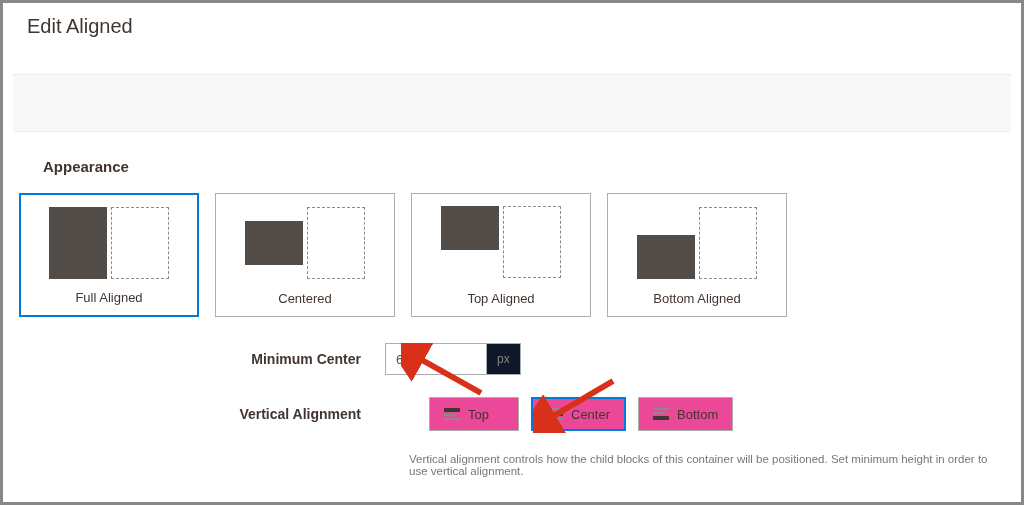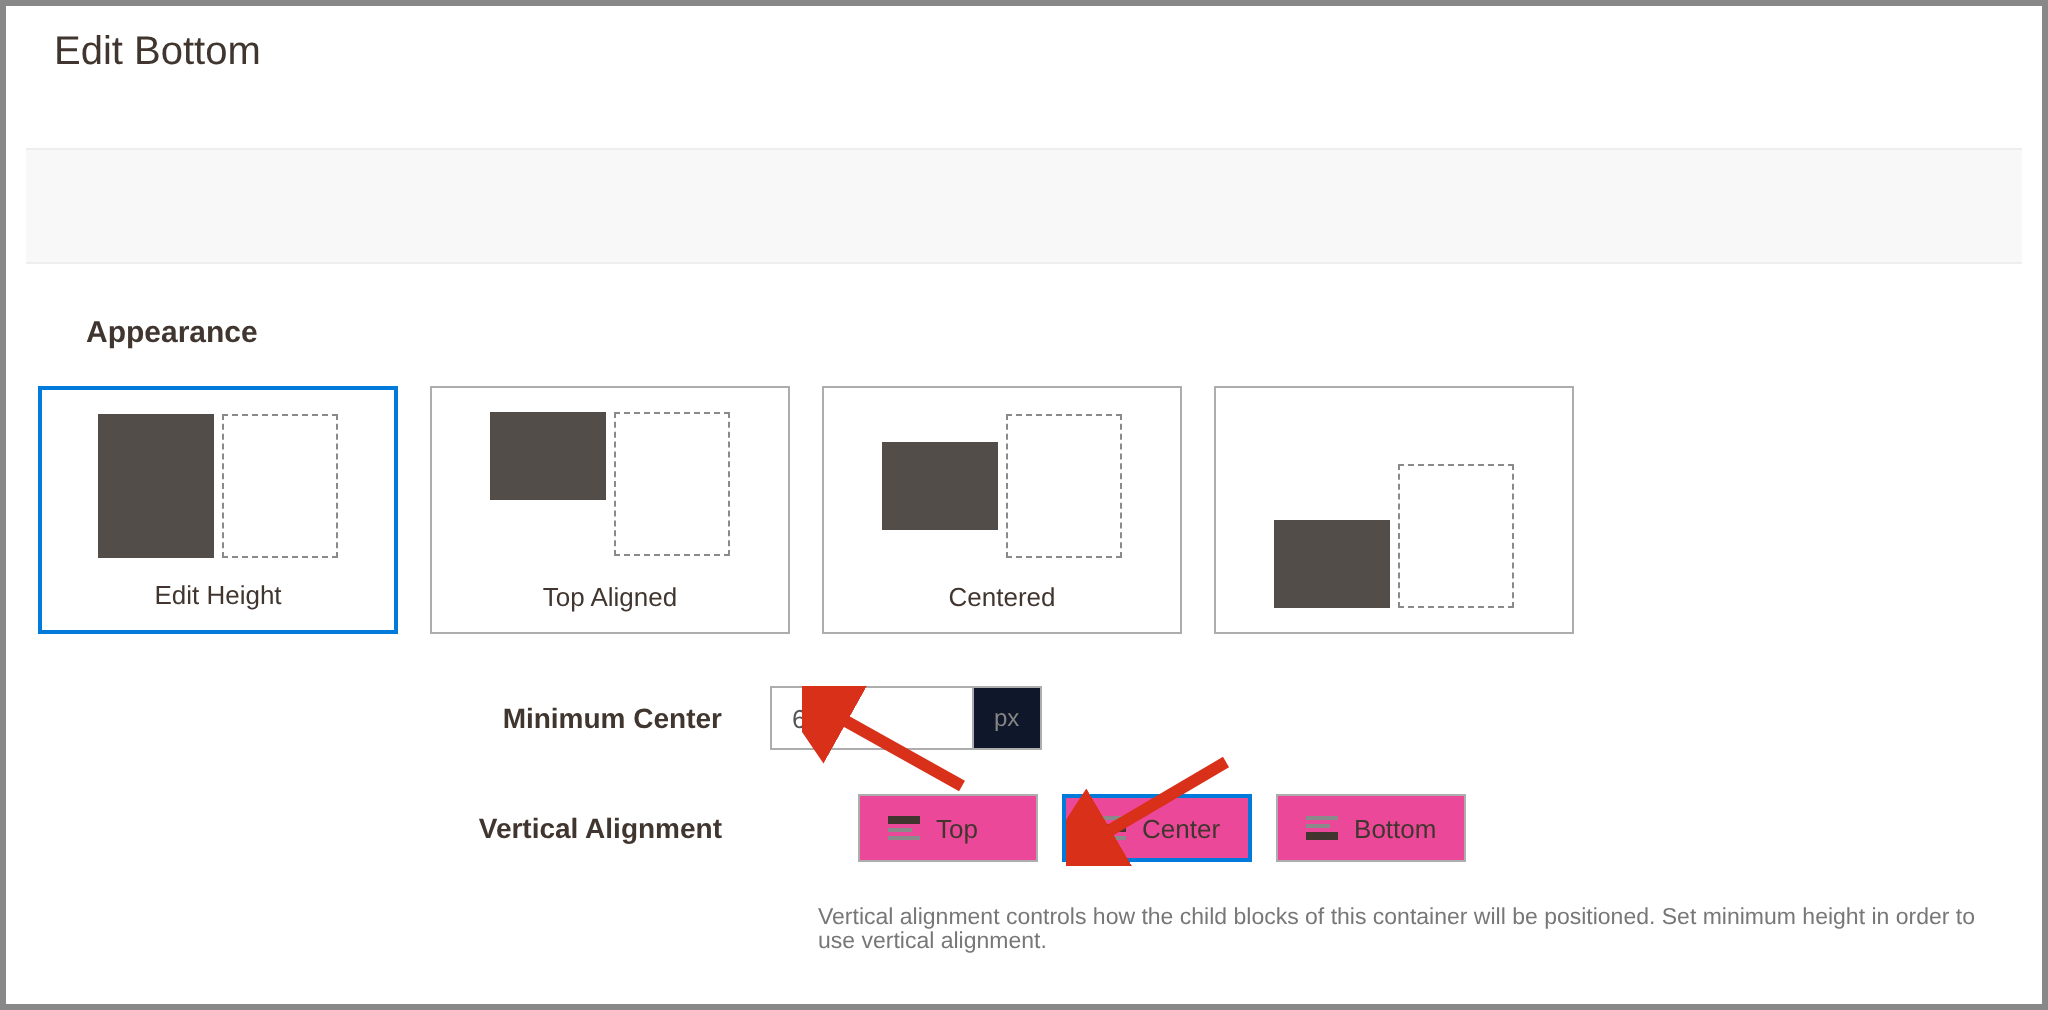--- a/index.html
+++ b/index.html
@@ -147,58 +147,59 @@
     color:#777;
   }
   .arrow{
     position:absolute;
     pointer-events:none;
   }
 </style>
 </head>
 <body>
 
-<div class="header">Edit Bottom</div>
+<div class="header">Edit Aligned</div>
 <div class="subheader-bar"></div>
 
 <div class="content">
 
   <div class="section-title">Appearance</div>
 
   <div class="options-row">
 
     <div class="appearance-card selected">
       <div class="card-visual">
         <div class="solid-block" style="width:58px;height:72px;"></div>
         <div class="dashed-block" style="width:58px;height:72px;"></div>
       </div>
-      <div class="card-label">Edit Height</div>
+      <div class="card-label">Full Aligned</div>
+    </div>
+
+    <div class="appearance-card">
+      <div class="card-visual">
+        <div class="solid-block" style="width:58px;height:44px;"></div>
+        <div class="dashed-block" style="width:58px;height:72px;"></div>
+      </div>
+      <div class="card-label">Centered</div>
     </div>
 
     <div class="appearance-card">
       <div class="card-visual" style="align-items:flex-start;padding-top:12px;box-sizing:border-box;">
         <div class="solid-block" style="width:58px;height:44px;"></div>
         <div class="dashed-block" style="width:58px;height:72px;"></div>
       </div>
       <div class="card-label">Top Aligned</div>
     </div>
 
     <div class="appearance-card">
-      <div class="card-visual">
-        <div class="solid-block" style="width:58px;height:44px;"></div>
-        <div class="dashed-block" style="width:58px;height:72px;"></div>
-      </div>
-      <div class="card-label">Centered</div>
-    </div>
-
-    <div class="appearance-card">
       <div class="card-visual" style="align-items:flex-end;padding-bottom:12px;box-sizing:border-box;">
         <div class="solid-block" style="width:58px;height:44px;"></div>
         <div class="dashed-block" style="width:58px;height:72px;"></div>
       </div>
+      <div class="card-label">Bottom Aligned</div>
     </div>
 
   </div>
 
   <div class="form-row">
     <div class="form-label">Minimum Center</div>
     <div class="input-group">
       <input class="text-input" value="650" style="">
       <div class="input-suffix">px</div>
     </div>

